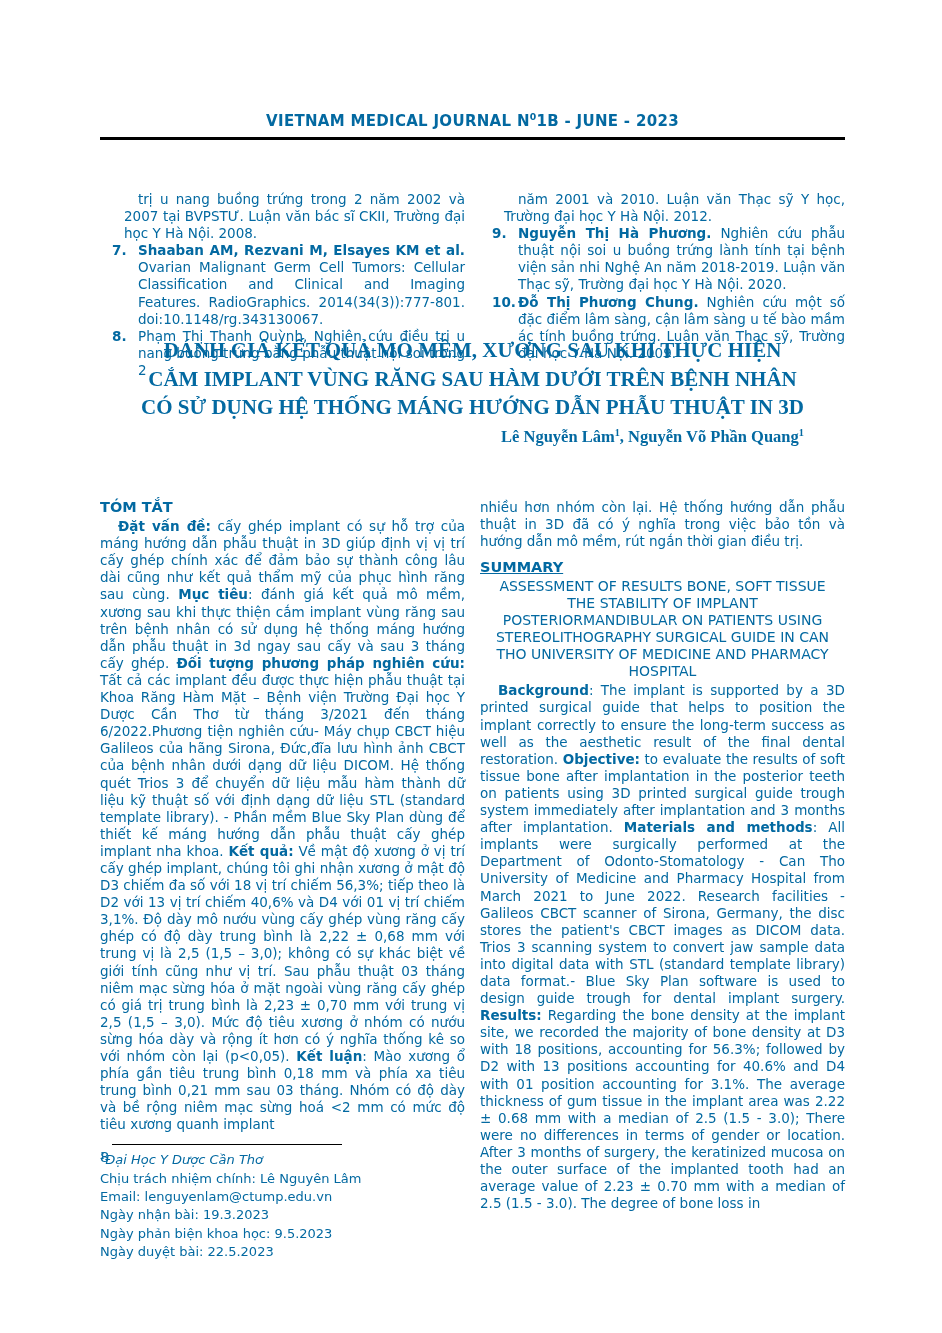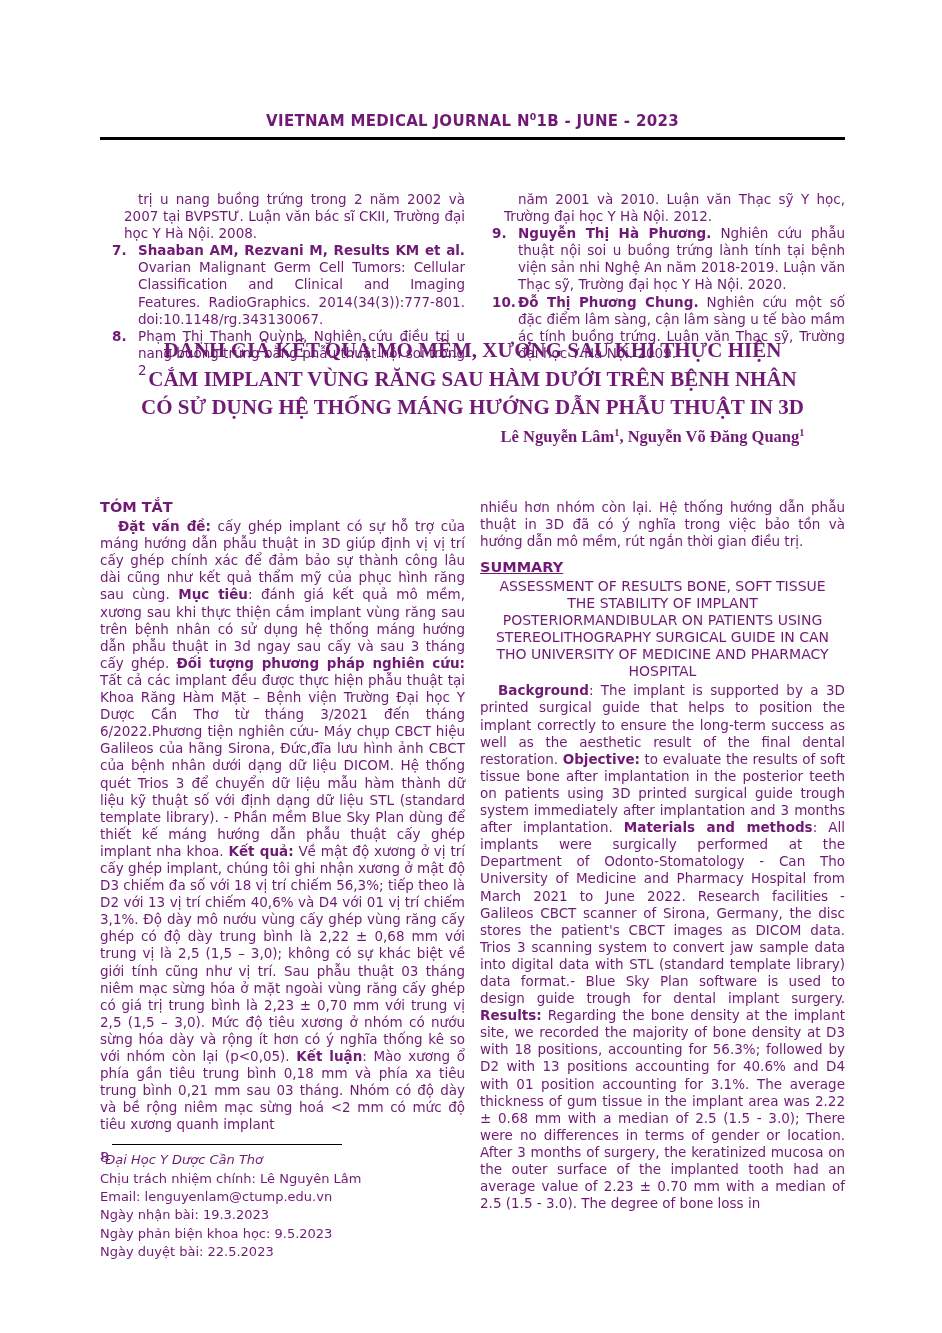--- a/index.html
+++ b/index.html
@@ -1,21 +1,21 @@
 <!DOCTYPE html>
 <html><head>
 <meta charset="utf-8">
 <style>
   html, body { margin: 0; padding: 0; background: #ffffff; }
   .page {
     position: relative;
     width: 942px;
     height: 1333px;
     background: #ffffff;
-    color: #701a75;
+    color: #0369a1;
     font-family: "DejaVu Sans", "Liberation Sans", sans-serif;
     overflow: hidden;
   }
   sup { line-height: 0; font-size: 0.62em; }
 
   .journal-header {
     position: absolute;
     left: 100px; top: 112px; width: 745px;
     text-align: center;
     font-weight: bold;
@@ -113,21 +113,21 @@
     <span><span>VIETNAM MEDICAL JOURNAL N</span><sup>0</sup><span>1B - JUNE - 2023</span></span>
   </div>
 
   <section class="refs">
     <div class="col">
       <div class="ref-item ref-cont">
         <span><span>trị u nang buồng trứng trong 2 năm 2002 và 2007 tại BVPSTƯ. Luận văn bác sĩ CKII, Trường đại học Y Hà Nội. 2008.</span></span>
       </div>
       <div class="ref-item">
         <span class="ref-num">7.</span>
-        <span><span style="font-weight: bold;">Shaaban AM, Rezvani M, Results KM et al.</span><span> Ovarian Malignant Germ Cell Tumors: Cellular Classification and Clinical and Imaging Features. RadioGraphics. 2014(34(3)):777-801. doi:10.1148/rg.343130067.</span></span>
+        <span><span style="font-weight: bold;">Shaaban AM, Rezvani M, Elsayes KM et al.</span><span> Ovarian Malignant Germ Cell Tumors: Cellular Classification and Clinical and Imaging Features. RadioGraphics. 2014(34(3)):777-801. doi:10.1148/rg.343130067.</span></span>
       </div>
       <div class="ref-item">
         <span class="ref-num">8.</span>
         <span><span style="font-weight: normal;">Phạm Thị Thanh Quỳnh,</span><span> Nghiên cứu điều trị u nang buồng trứng bằng phẫu thuật nội soi trong 2</span></span>
       </div>
     </div>
     <div class="col">
       <div class="ref-item ref-cont">
         <span><span>năm 2001 và 2010. Luận văn Thạc sỹ Y học, Trường đại học Y Hà Nội. 2012.</span></span>
       </div>
@@ -142,21 +142,21 @@
     </div>
   </section>
 
   <h1 class="article-title">
     <div>ĐÁNH GIÁ KẾT QUẢ MÔ MỀM, XƯƠNG SAU KHI THỰC HIỆN</div>
     <div>CẮM IMPLANT VÙNG RĂNG SAU HÀM DƯỚI TRÊN BỆNH NHÂN</div>
     <div>CÓ SỬ DỤNG HỆ THỐNG MÁNG HƯỚNG DẪN PHẪU THUẬT IN 3D</div>
   </h1>
 
   <div class="authors">
-    <span><span>Lê Nguyễn Lâm</span><sup>1</sup><span>, Nguyễn Võ Đăng Quang</span><sup>1</sup></span>
+    <span><span>Lê Nguyễn Lâm</span><sup>1</sup><span>, Nguyễn Võ Phần Quang</span><sup>1</sup></span>
   </div>
 
   <section class="body-cols">
 
     <div class="col">
       <div class="section-heading">TÓM TẮT</div>
       <p class="para"><span style="font-weight: bold;">Đặt vấn đề:</span><span> cấy ghép implant có sự hỗ trợ của máng hướng dẫn phẫu thuật in 3D giúp định vị vị trí cấy ghép chính xác để đảm bảo sự thành công lâu dài cũng như kết quả thẩm mỹ của phục hình răng sau cùng. </span><span style="font-weight: bold;">Mục tiêu</span><span>: đánh giá kết quả mô mềm, xương sau khi thực thiện cắm implant vùng răng sau trên bệnh nhân có sử dụng hệ thống máng hướng dẫn phẫu thuật in 3d ngay sau cấy và sau 3 tháng cấy ghép. </span><span style="font-weight: bold;">Đối tượng phương pháp nghiên cứu:</span><span> Tất cả các implant đều được thực hiện phẫu thuật tại Khoa Răng Hàm Mặt – Bệnh viện Trường Đại học Y Dược Cần Thơ từ tháng 3/2021 đến tháng 6/2022.Phương tiện nghiên cứu- Máy chụp CBCT hiệu Galileos của hãng Sirona, Đức,đĩa lưu hình ảnh CBCT của bệnh nhân dưới dạng dữ liệu DICOM. Hệ thống quét Trios 3 để chuyển dữ liệu mẫu hàm thành dữ liệu kỹ thuật số với định dạng dữ liệu STL (standard template library). - Phần mềm Blue Sky Plan dùng để thiết kế máng hướng dẫn phẫu thuật cấy ghép implant nha khoa. </span><span style="font-weight: bold;">Kết quả:</span><span> Về mật độ xương ở vị trí cấy ghép implant, chúng tôi ghi nhận xương ở mật độ D3 chiếm đa số với 18 vị trí chiếm 56,3%; tiếp theo là D2 với 13 vị trí chiếm 40,6% và D4 với 01 vị trí chiếm 3,1%. Độ dày mô nướu vùng cấy ghép vùng răng cấy ghép có độ dày trung bình là 2,22 ± 0,68 mm với trung vị là 2,5 (1,5 – 3,0); không có sự khác biệt về giới tính cũng như vị trí. Sau phẫu thuật 03 tháng niêm mạc sừng hóa ở mặt ngoài vùng răng cấy ghép có giá trị trung bình là 2,23 ± 0,70 mm với trung vị 2,5 (1,5 – 3,0). Mức độ tiêu xương ở nhóm có nướu sừng hóa dày và rộng ít hơn có ý nghĩa thống kê so với nhóm còn lại (p&lt;0,05). </span><span style="font-weight: bold;">Kết luận</span><span>: Mào xương ổ phía gần tiêu trung bình 0,18 mm và phía xa tiêu trung bình 0,21 mm sau 03 tháng. Nhóm có độ dày và bề rộng niêm mạc sừng hoá &lt;2 mm có mức độ tiêu xương quanh implant</span></p>
       <div class="footnote">
         <div class="footnote-rule"></div>
         <div class="affiliation"><sup style="font-style: italic;">1</sup><span style="font-style: italic;">Đại Học Y Dược Cần Thơ</span></div>

